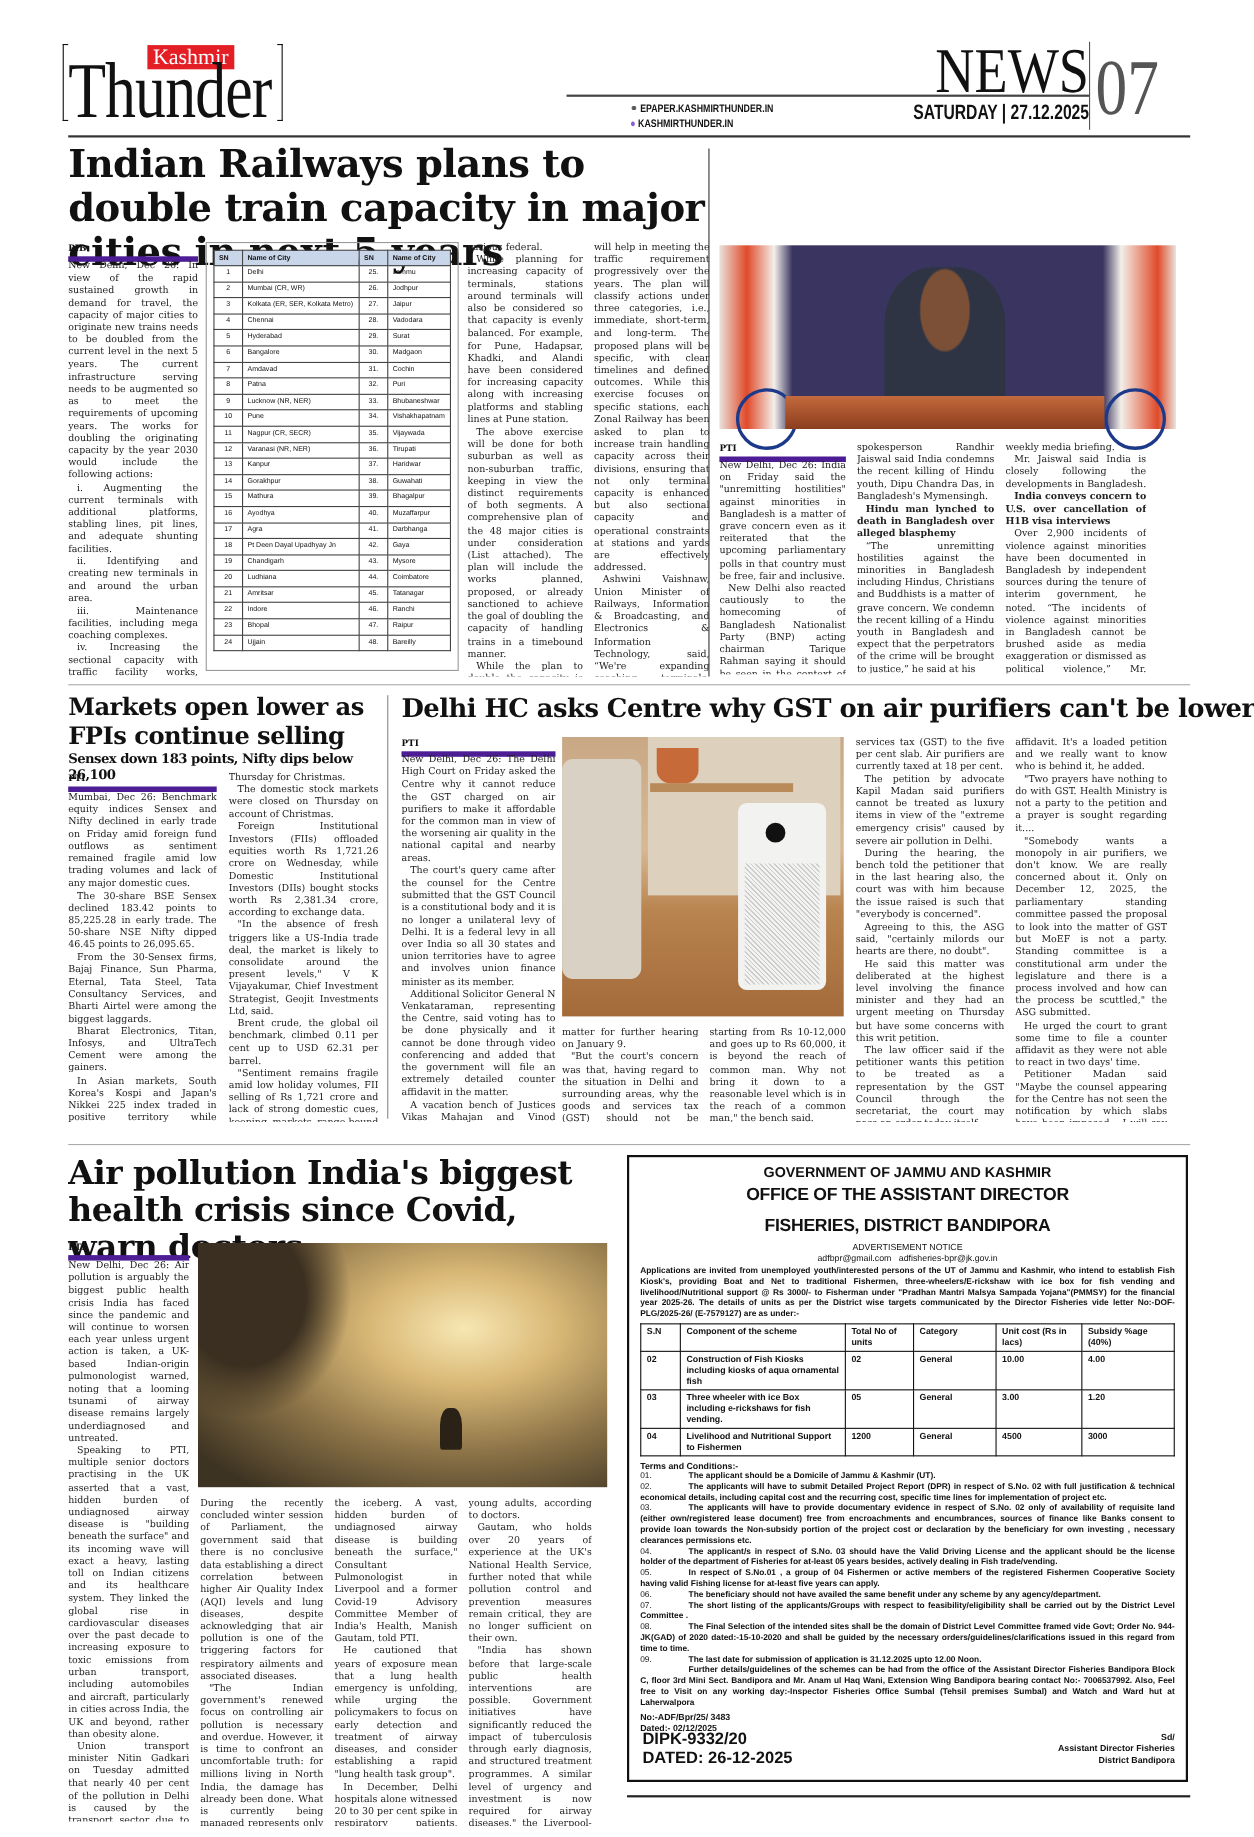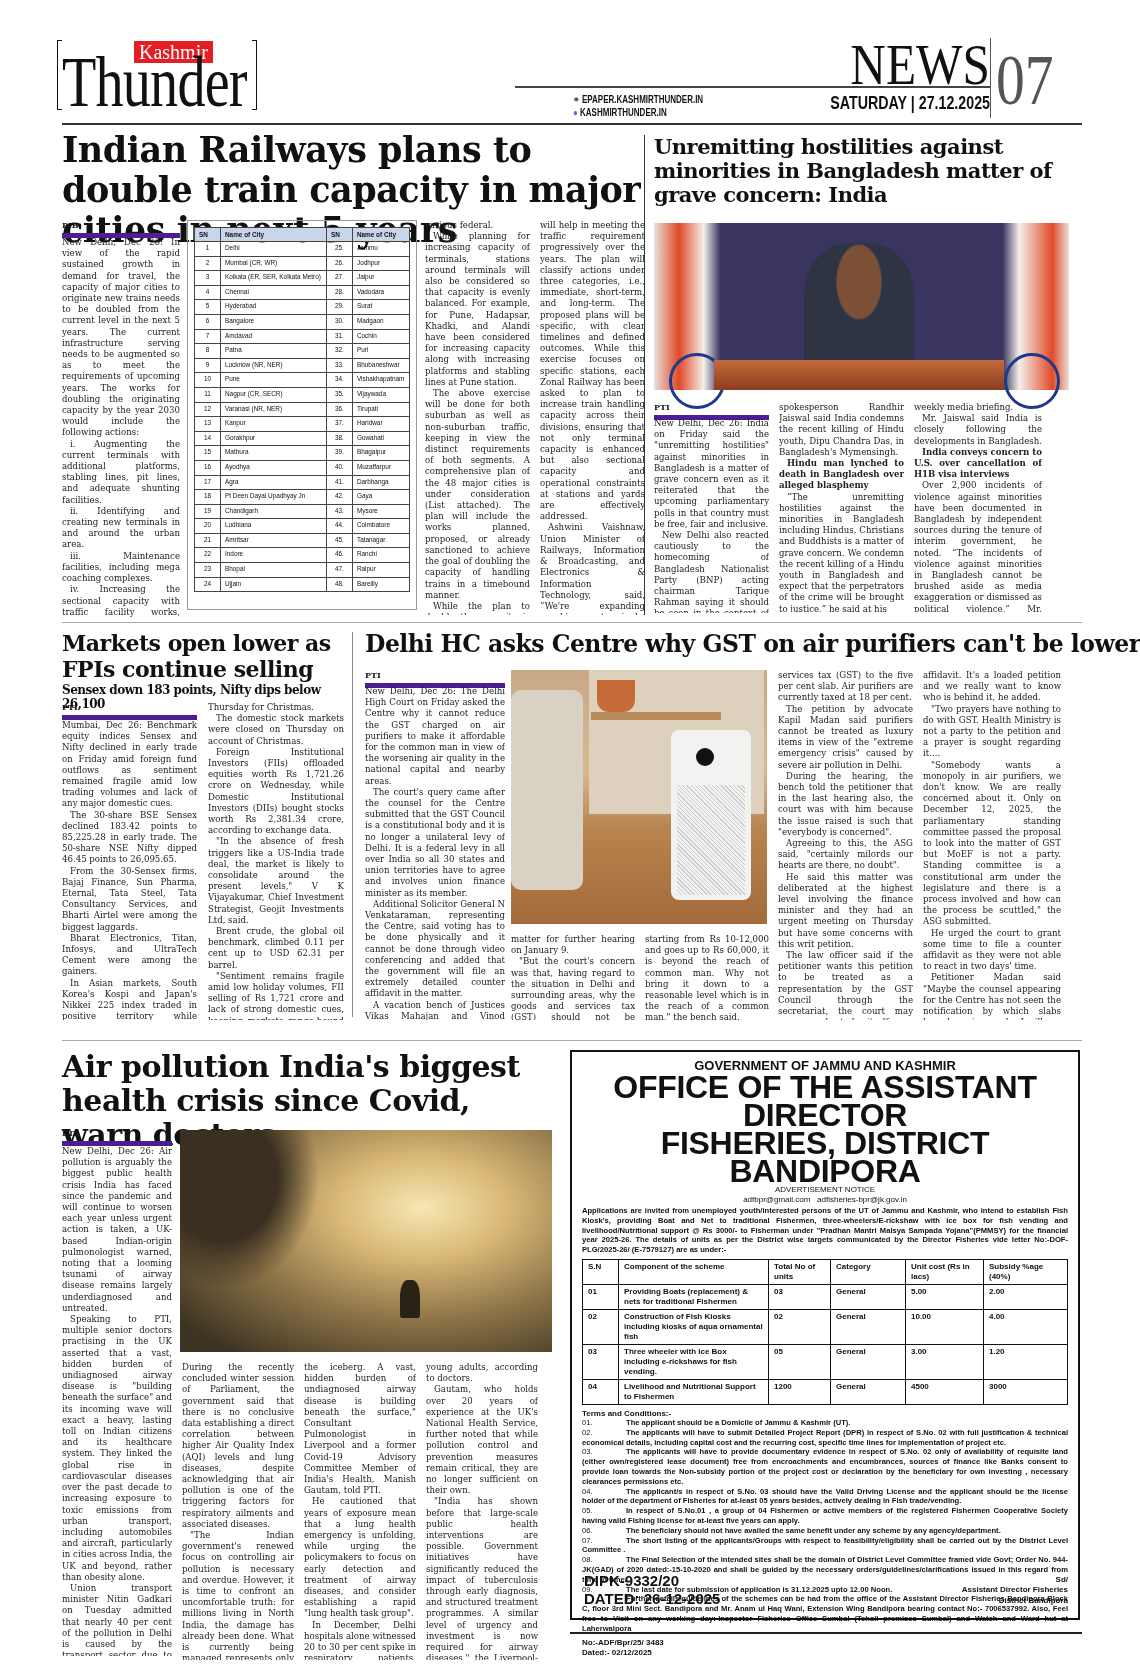--- a/index.html
+++ b/index.html
@@ -20,21 +20,21 @@
 .date{font-family:"Liberation Sans",sans-serif;font-size:19px;font-weight:bold;transform:scaleX(0.75);transform-origin:right;white-space:nowrap}
 .web{font-family:"Liberation Sans",sans-serif;font-size:10px;font-weight:bold;transform:scaleX(0.8);transform-origin:left;white-space:nowrap;line-height:13px}
 
 table.rail{border-collapse:collapse;font-family:"Liberation Sans",sans-serif;font-size:6.4px;width:100%}
 table.rail th{background:#c9d6ea;font-weight:bold;text-align:left;padding:3px 4px;border:1px solid #444}
 table.rail td{border:1px solid #444;padding:2px 4px;height:14.6px;vertical-align:top}
 table.rail td.sn{text-align:center;width:26px}
 
 .ad{border:2px solid #111;font-family:"Liberation Sans",sans-serif;color:#111}
 .ad .gov{font-weight:bold;font-size:13px;text-align:center}
-.ad .off{font-weight:900;font-size:32px;text-align:center;line-height:28px;letter-spacing:-0.3px}
+.ad .off{font-weight:900;font-size:16px;text-align:center;line-height:28px;letter-spacing:-0.3px}
 table.adt{border-collapse:collapse;width:100%;font-size:8px;font-weight:bold}
 table.adt td{border:1px solid #111;padding:2px 5px;vertical-align:top;line-height:10px}
 .terms{font-size:7.6px;line-height:9.8px;font-weight:bold;text-align:justify}
 .terms .n{display:inline-block;width:44px;font-weight:normal}
 
 .img-spk{background:linear-gradient(90deg,#e9e1da 0%,#e04a2a 6%,#f3efe9 12%,#3a3560 16%,#3a3560 84%,#f3efe9 88%,#e04a2a 96%,#e9e1da 100%)}
 .img-purifier{background:linear-gradient(180deg,#c9a886 0%,#d9b894 40%,#b8844f 62%,#a46a3a 100%)}
 .img-fog{background:radial-gradient(ellipse at 65% 35%,#f7e7b3 0%,#d9b876 25%,#8d7448 55%,#3d3322 90%)}
 </style>
 </head>
@@ -233,21 +233,20 @@
     <p>While the plan to double the capacity is by 2030, it is expected that capacity will be increased progressively in the next 5 years so that the benefits of capacity addition can be reaped immediately. This</p>
   </div>
   <div class="abs body-text" style="left:478px;top:90px;width:105px;height:395px">
     <p class="first">will help in meeting the traffic requirement progressively over the years. The plan will classify actions under three categories, i.e., immediate, short-term, and long-term. The proposed plans will be specific, with clear timelines and defined outcomes. While this exercise focuses on specific stations, each Zonal Railway has been asked to plan to increase train handling capacity across their divisions, ensuring that not only terminal capacity is enhanced but also sectional capacity and operational constraints at stations and yards are effectively addressed.</p>
     <p>Ashwini Vaishnaw, Union Minister of Railways, Information &amp; Broadcasting, and Electronics &amp; Information Technology, said, “We're expanding coaching terminals, enhancing sectional and operational capacities in various cities to meet rising passenger demand and reduce congestion. This move will upgrade our railway network and improve nationwide connectivity.”</p>
   </div>
 </div>
 <div class="vrule" style="left:644px;top:135px;height:480px"></div>
 
 <div class="abs" style="left:654px;top:135px;width:430px;height:480px">
-  <h2 class="hl" style="font-size:21px;line-height:24px;width:420px">Unremitting hostilities against minorities in Bangladesh matter of grave concern: India</h2>
   <div class="abs img-spk" style="left:0;top:88px;width:415px;height:167px">
     <div class="abs" style="left:150px;top:20px;width:110px;height:130px;background:radial-gradient(ellipse at 50% 30%,#7b5037 0 28%,#2e3444 30% 100%);border-radius:40% 40% 10% 10%"></div>
     <div class="abs" style="left:15px;top:130px;width:56px;height:56px;border:3px solid #1d3a8a;border-radius:50%"></div>
     <div class="abs" style="left:350px;top:130px;width:56px;height:56px;border:3px solid #1d3a8a;border-radius:50%"></div>
     <div class="abs" style="left:60px;top:137px;width:290px;height:30px;background:linear-gradient(180deg,#c46a3d,#8b3d1d)"></div>
   </div>
   <div class="abs byline" style="left:0;top:267px;width:115px">PTI</div>
   <div class="abs body-text" style="left:0;top:283px;width:115px;height:195px">
     <p class="first">New Delhi, Dec 26: India on Friday said the "unremitting hostilities" against minorities in Bangladesh is a matter of grave concern even as it reiterated that the upcoming parliamentary polls in that country must be free, fair and inclusive.</p>
     <p>New Delhi also reacted cautiously to the homecoming of Bangladesh Nationalist Party (BNP) acting chairman Tarique Rahman saying it should be seen in the context of ensuring inclusive polls.</p>
@@ -379,28 +378,20 @@
         <tr>
       <td style="width:36px">S.N</td>
       <td style="width:150px">Component of the scheme</td>
       <td style="width:62px">Total No of units</td>
       <td style="width:75px">Category</td>
       <td style="width:78px">Unit cost (Rs in lacs)</td>
       <td>Subsidy %age (40%)</td>
     </tr>
       </thead>
     <tbody id="ad-body">
-        <tr>
-          <td>01</td>
-          <td>Providing Boats (replacement) &amp; nets for traditional Fishermen</td>
-          <td>03</td>
-          <td>General</td>
-          <td>5.00</td>
-          <td>2.00</td>
-        </tr>
         <tr>
           <td>02</td>
           <td>Construction of Fish Kiosks including kiosks of aqua ornamental fish</td>
           <td>02</td>
           <td>General</td>
           <td>10.00</td>
           <td>4.00</td>
         </tr>
         <tr>
           <td>03</td>

